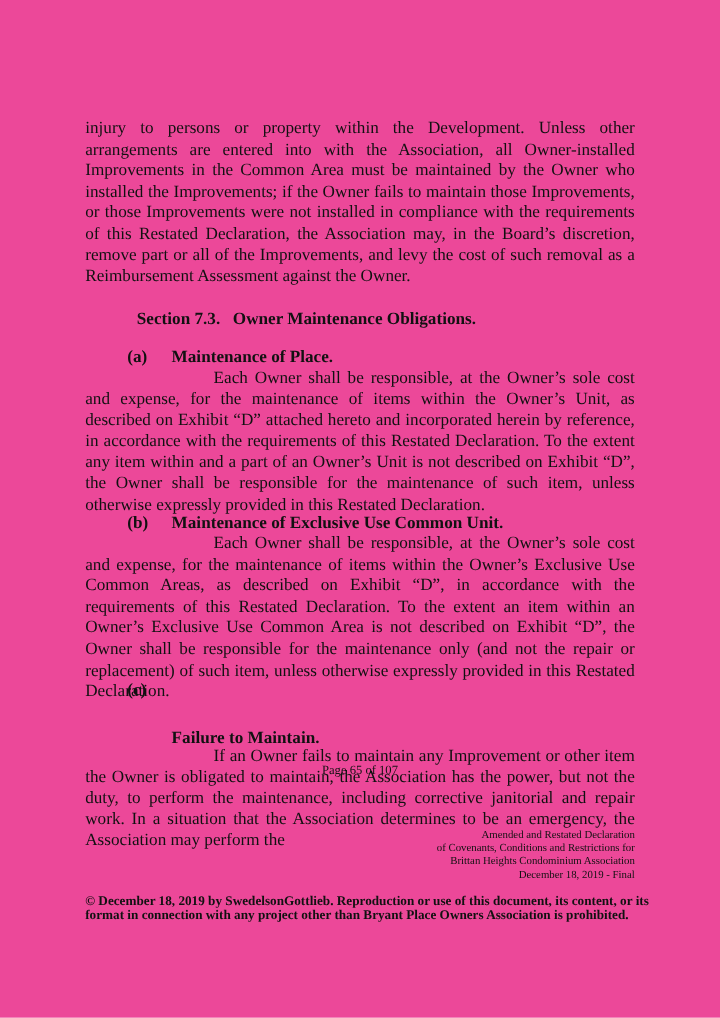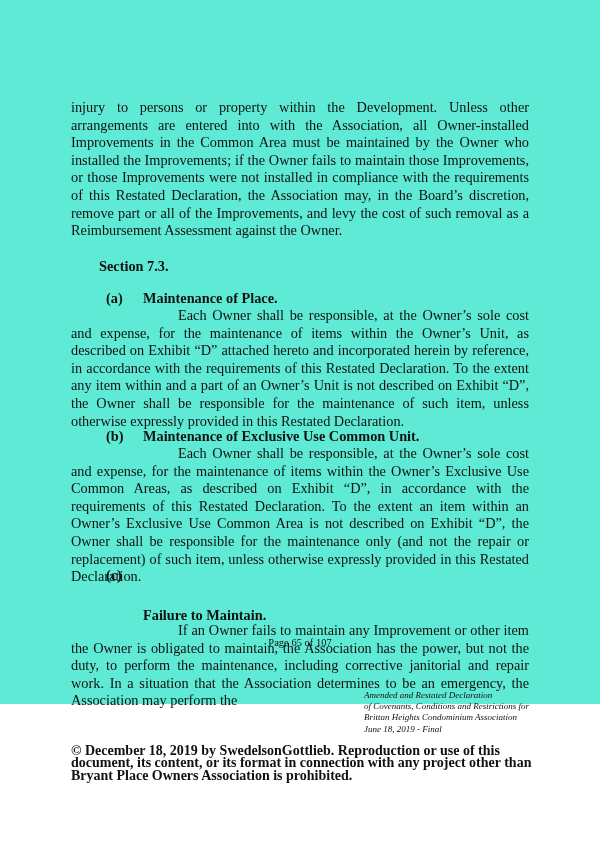--- a/index.html
+++ b/index.html
@@ -12,22 +12,22 @@
       height: 848px;
       position: relative;
       overflow: hidden;
       font-family: "Liberation Serif", serif;
       color: #111111;
     }
     .page {
       position: absolute;
       left: 0; top: 0;
       width: 600px;
-      height: 704px;
-      background: #5eead4;
+      height: 848px;
+      background: #ec4899;
     }
     .body-text {
       position: absolute;
       left: 71px;
       width: 458px;
       font-size: 14.3px;
       line-height: 17.6px;
       text-align: justify;
       text-align-last: left;
       margin: 0;
@@ -49,61 +49,61 @@
       width: 600px;
       text-align: center;
       top: 636px;
       font-size: 10.5px;
       line-height: 13px;
     }
     .footer-right {
       position: absolute;
       right: 71px;
       top: 690px;
-      text-align: left;
+      text-align: right;
       font-size: 9px;
       line-height: 11.2px;
-      font-style: italic;
     }
     .footer-right div { white-space: nowrap; }
     .copyright {
       position: absolute;
       left: 71px;
       top: 745px;
       width: 470px;
-      font-size: 14px;
+      font-size: 11px;
       line-height: 12.4px;
       font-weight: bold;
     }
   </style>
 </head>
 <body>
 
 <div class="page">
 
   <p class="body-text" style="top:99px;">injury to persons or property within the Development. Unless other arrangements are entered into with the Association, all Owner-installed Improvements in the Common Area must be maintained by the Owner who installed the Improvements; if the Owner fails to maintain those Improvements, or those Improvements were not installed in compliance with the requirements of this Restated Declaration, the Association may, in the Board’s discretion, remove part or all of the Improvements, and levy the cost of such removal as a Reimbursement Assessment against the Owner.</p>
 
-  <div class="heading" style="left:99px; top:258px;">Section 7.3.</div>
+  <div class="heading" style="left:114px; top:258px;">Section 7.3.</div>
+  <div class="heading" style="left:194px; top:258px;">Owner Maintenance Obligations.</div>
 
   <div class="heading" style="left:106px; top:290px;">(a)</div>
   <div class="heading" style="left:143px; top:290px;">Maintenance of Place.</div>
   <p class="body-text indent-first" style="top:307px;">Each Owner shall be responsible, at the Owner’s sole cost and expense, for the maintenance of items within the Owner’s Unit, as described on Exhibit “D” attached hereto and incorporated herein by reference, in accordance with the requirements of this Restated Declaration. To the extent any item within and a part of an Owner’s Unit is not described on Exhibit “D”, the Owner shall be responsible for the maintenance of such item, unless otherwise expressly provided in this Restated Declaration.</p>
 
   <div class="heading" style="left:106px; top:428px;">(b)</div>
   <div class="heading" style="left:143px; top:428px;">Maintenance of Exclusive Use Common Unit.</div>
   <p class="body-text indent-first" style="top:445px;">Each Owner shall be responsible, at the Owner’s sole cost and expense, for the maintenance of items within the Owner’s Exclusive Use Common Areas, as described on Exhibit “D”, in accordance with the requirements of this Restated Declaration. To the extent an item within an Owner’s Exclusive Use Common Area is not described on Exhibit “D”, the Owner shall be responsible for the maintenance only (and not the repair or replacement) of such item, unless otherwise expressly provided in this Restated Declaration.</p>
 
   <div class="heading" style="left:106px; top:567px;">(c)</div>
   <div class="heading" style="left:143px; top:567px;margin-top:40px;">Failure to Maintain.</div>
   <p class="body-text indent-first" style="top:584px;margin-top:38px;">If an Owner fails to maintain any Improvement or other item the Owner is obligated to maintain, the Association has the power, but not the duty, to perform the maintenance, including corrective janitorial and repair work. In a situation that the Association determines to be an emergency, the Association may perform the</p>
 
   <div class="page-number">Page 65 of 107</div>
 
   <div class="footer-right">
     <div>Amended and Restated Declaration</div>
     <div>of Covenants, Conditions and Restrictions for</div>
     <div>Brittan Heights Condominium Association</div>
-    <div>June 18, 2019 - Final</div>
+    <div>December 18, 2019 - Final</div>
   </div>
 
   <div class="copyright">© December 18, 2019 by SwedelsonGottlieb. Reproduction or use of this document, its content, or its format in connection with any project other than Bryant Place Owners Association is prohibited.</div>
 
 </div>
 
 </body></html>

